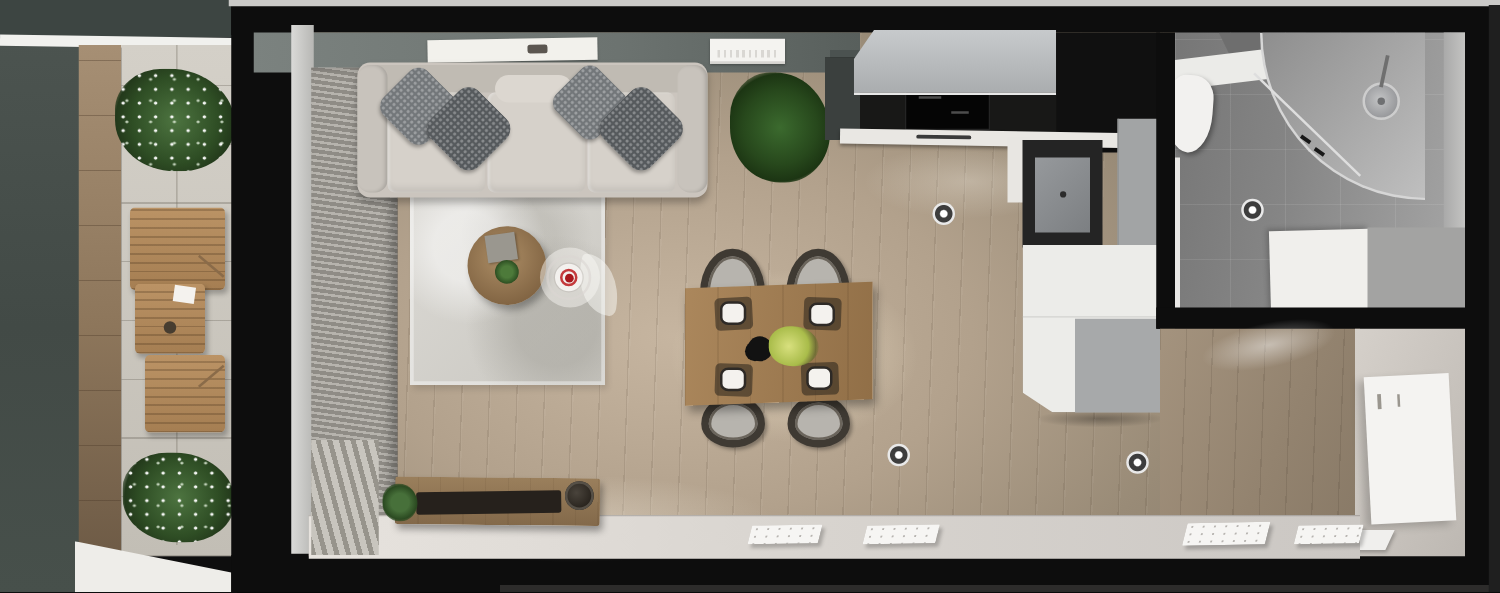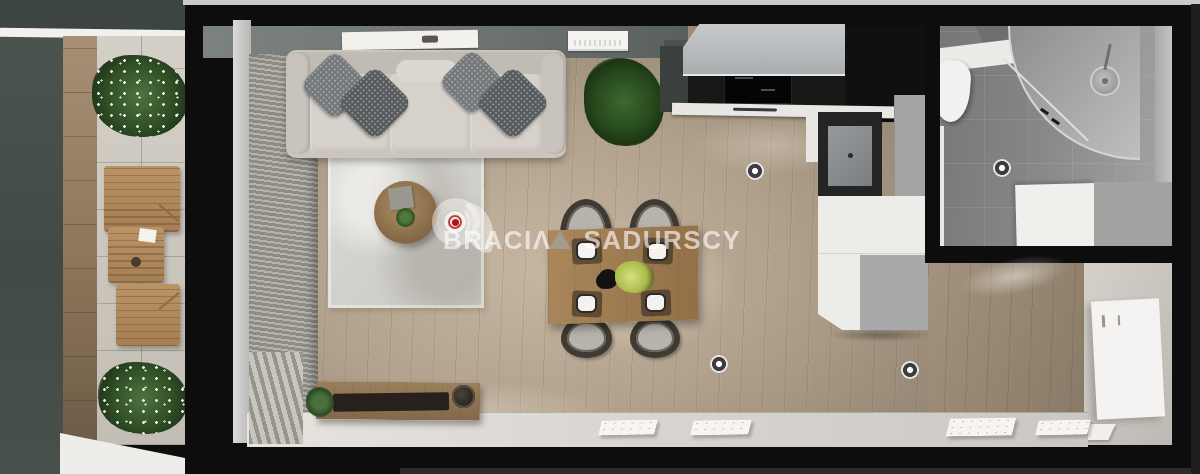--- a/index.html
+++ b/index.html
@@ -369,18 +369,14 @@
   <div class="spot" style="left:710px;top:355px;"></div>
   <div class="spot" style="left:901px;top:361px;"></div>
   <div class="spot" style="left:993px;top:159px;"></div>
 
   <div class="pin-blob"></div>
   <div class="pin-leaf"></div>
   <div class="pin-ring-outer"></div>
   <div class="pin-disc"></div>
   <div class="pin-ring-red"></div>
   <div class="pin-dot"></div>
-  <div class="watermark">
-    <span>BRACI</span><span>Λ</span><span class="wm-tri"></span>
-    <span>SADURSCY</span>
-  </div>
 
 </div>
 
 </body></html>

